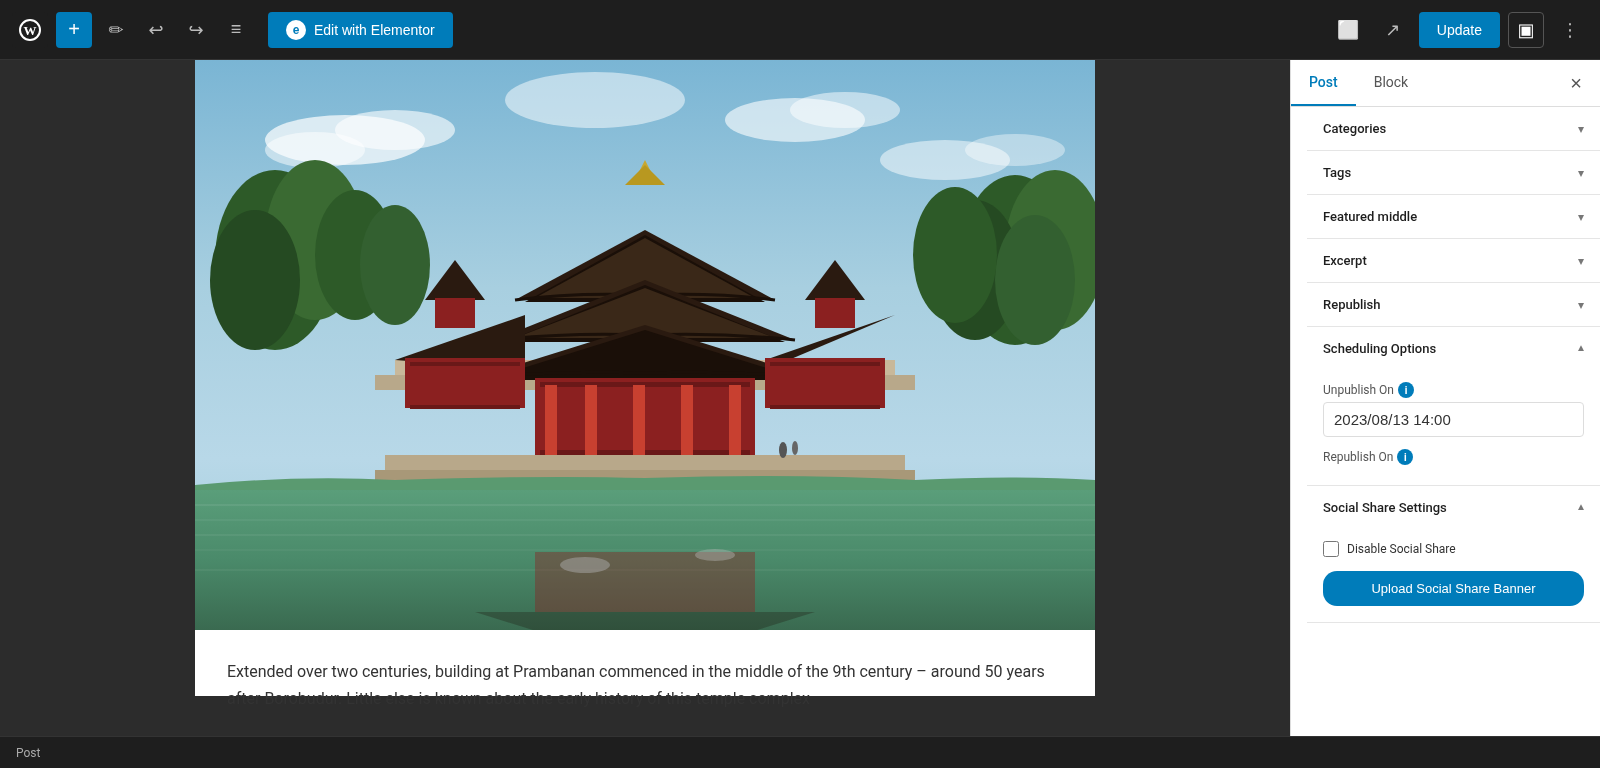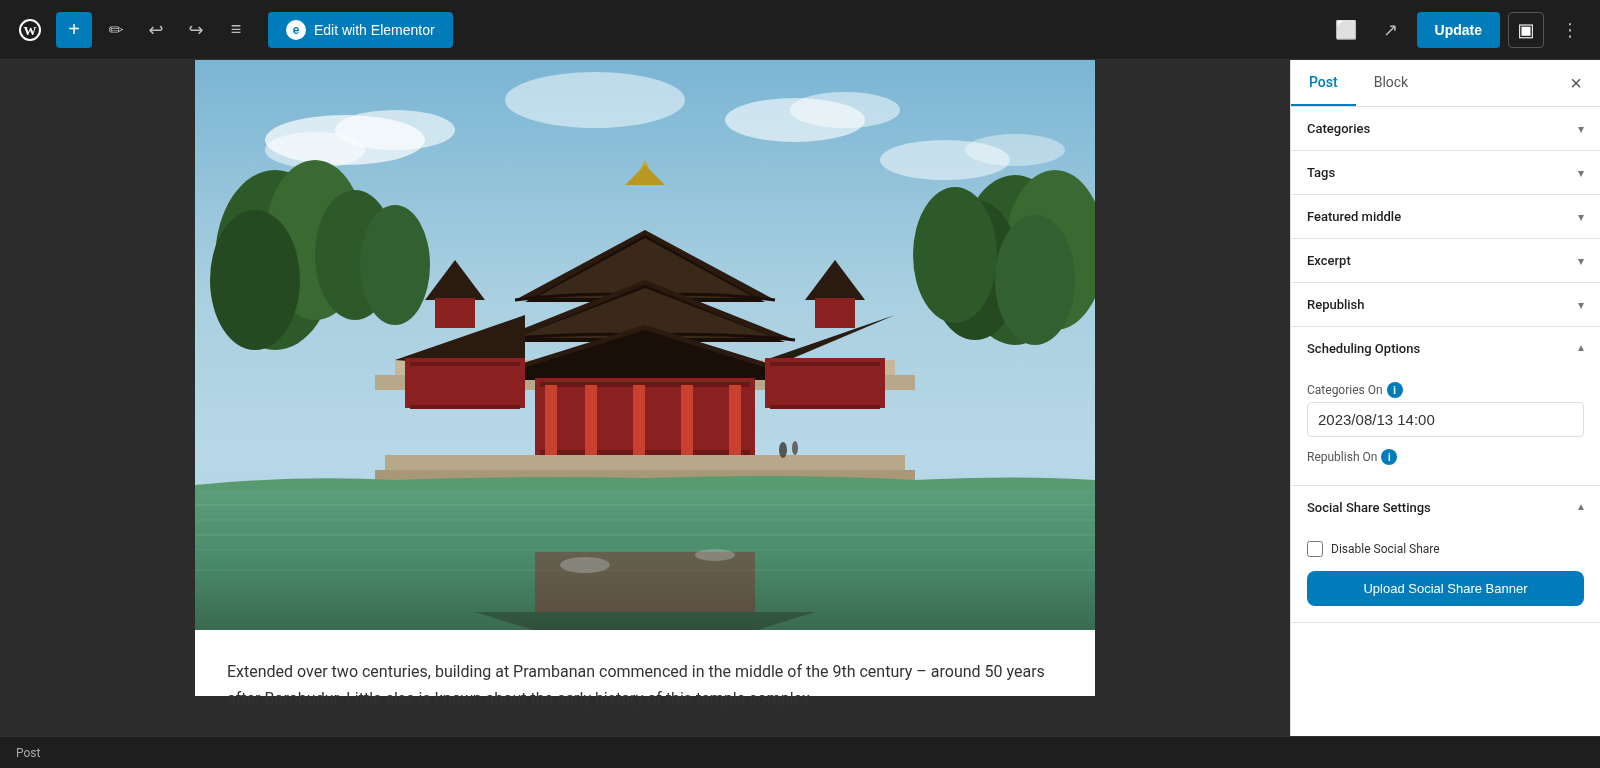--- a/index.html
+++ b/index.html
@@ -92,21 +92,21 @@
       font-size: 18px;
     }
     .update-btn {
       background: #007cba;
       color: white;
       border: none;
       border-radius: 4px;
       padding: 8px 18px;
       cursor: pointer;
       font-size: 14px;
-      font-weight: 700;
+      font-weight: 400;
       height: 36px;
     }
     .sidebar-toggle-btn {
       background: #1e1e1e;
       border: 1px solid #555;
       color: white;
       cursor: pointer;
       width: 36px; height: 36px;
       display: flex; align-items: center; justify-content: center;
       border-radius: 4px;
@@ -210,20 +210,21 @@
       cursor: pointer;
       color: #555;
       font-size: 20px;
       display: flex; align-items: center; justify-content: center;
       width: 28px; height: 28px;
     }
 
     
     .panel {
       border-bottom: 1px solid #e5e5e5;
+      margin-left: 16px;
     }
     .panel-header {
       display: flex;
       align-items: center;
       justify-content: space-between;
       padding: 14px 16px;
       cursor: pointer;
       user-select: none;
     }
     .panel-title {
@@ -289,21 +290,21 @@
     }
     .checkbox-label {
       font-size: 12px;
       color: #333;
     }
     .upload-banner-btn {
       width: 100%;
       background: #007cba;
       color: white;
       border: none;
-      border-radius: 8px;
+      border-radius: 14px;
       padding: 10px 14px;
       font-size: 13px;
       cursor: pointer;
       text-align: center;
     }
 
     
     .status-bar {
       height: 32px;
       background: #1e1e1e;
@@ -554,21 +555,21 @@
       </div>
     </div>
 
     <div class="panel">
       <div class="panel-header">
         <span class="panel-title">Scheduling Options</span>
         <span class="chevron up">▾</span>
       </div>
       <div class="panel-body">
         <div class="field-label">
-          <span>Categories On</span>
+          <span>Unpublish On</span>
           <span class="info-icon">i</span>
         </div>
         <input class="date-input" type="text" value="2023/08/13 14:00" style="">
         <div class="field-label">
           <span>Republish On</span>
           <span class="info-icon">i</span>
         </div>
       </div>
     </div>
 

